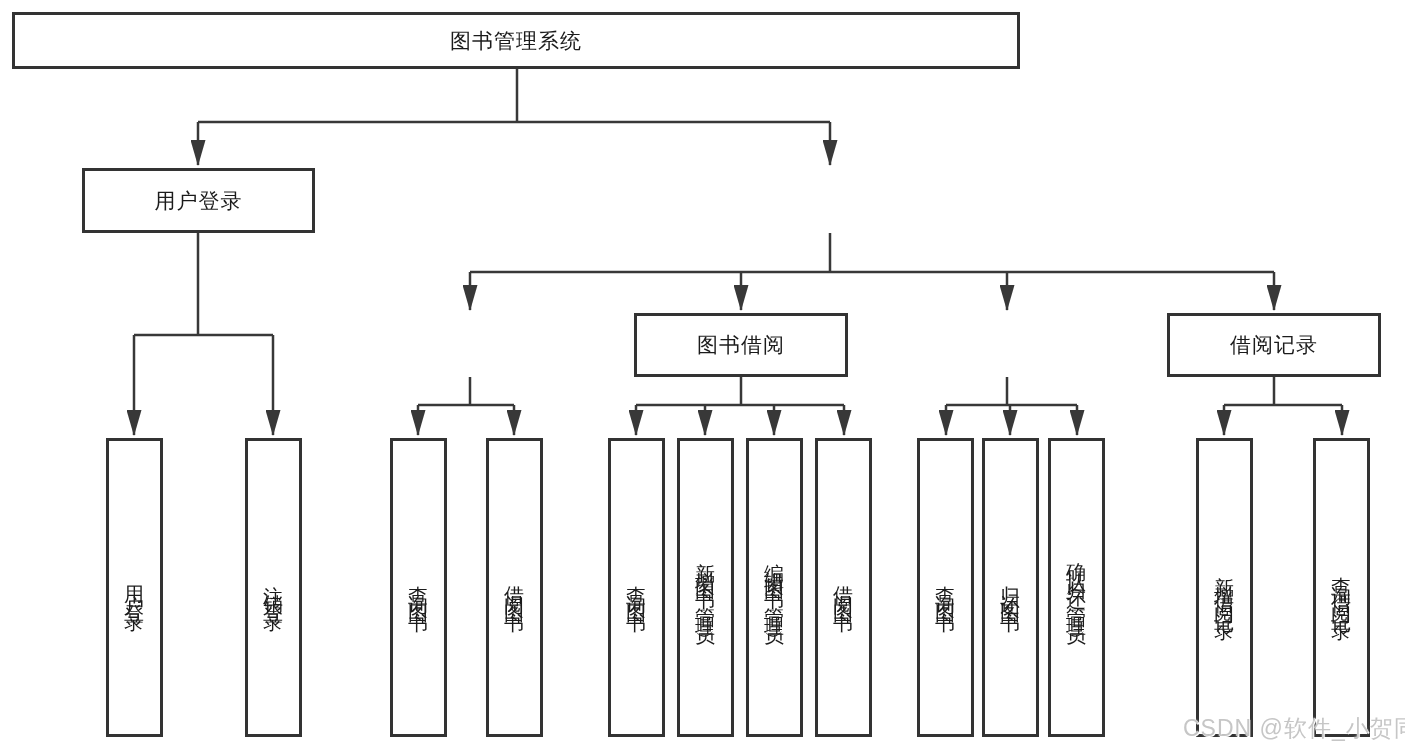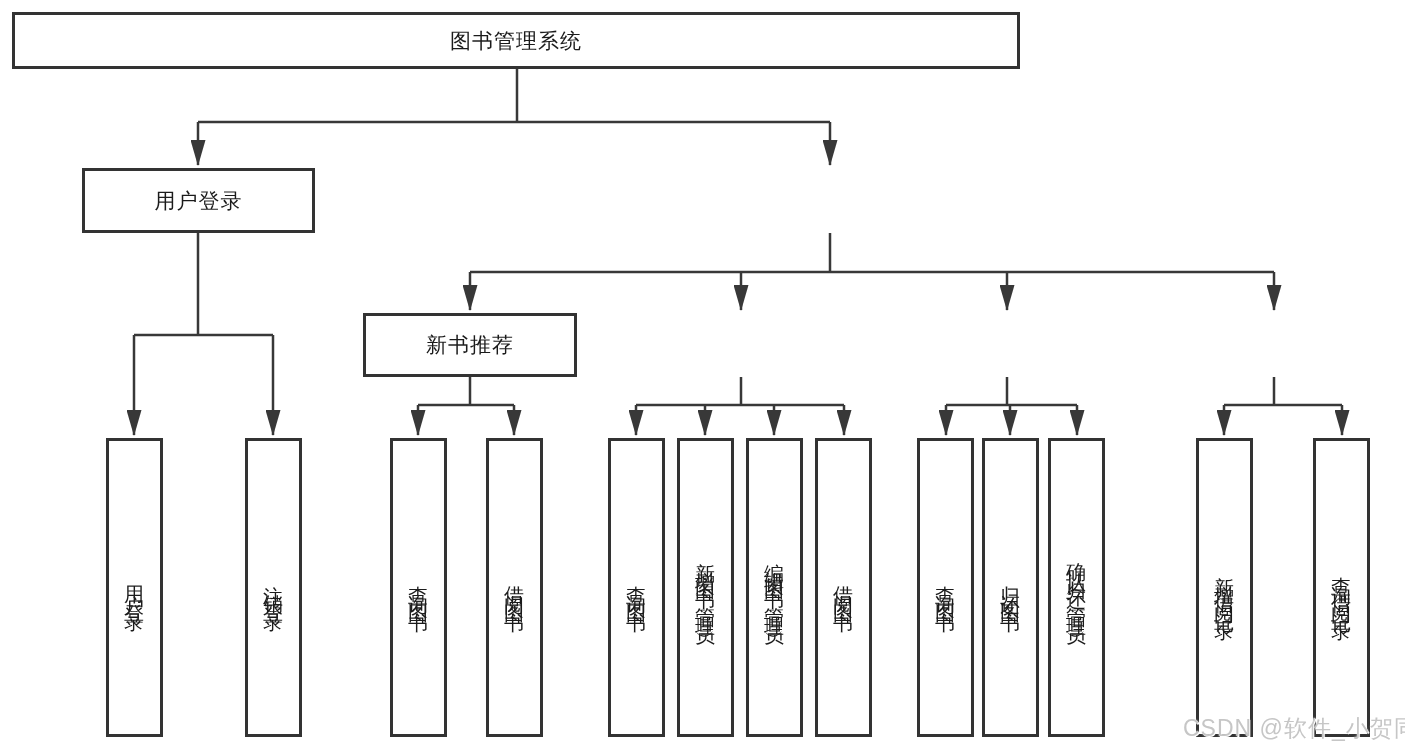--- a/index.html
+++ b/index.html
@@ -117,21 +117,22 @@
       <path d="M1274,377 L1274,405 M1224,405 L1342,405"></path>
       <path d="M1224,405 L1224,435" marker-end="url(#arrow)"></path>
       <path d="M1342,405 L1342,435" marker-end="url(#arrow)"></path>
     </g>
   </svg>
 
   <div class="node root">图书管理系统</div>
 
   <div class="node l2 l2-a">用户登录</div>
 
-  <div class="node l3 l3-a">新书推荐</div>
+  <div class="node l3 l3-b">图书借阅</div>
+  <div class="node l3 l3-d">借阅记录</div>
 
   <div class="node leaf p1">用户登录</div>
   <div class="node leaf p2">注销登录</div>
 
   <div class="node leaf p3">查询图书</div>
   <div class="node leaf p4">借阅图书</div>
 
   <div class="node leaf p5">查询图书</div>
   <div class="node leaf p6">新增图书（管理员）</div>
   <div class="node leaf p7">编辑图书（管理员）</div>

